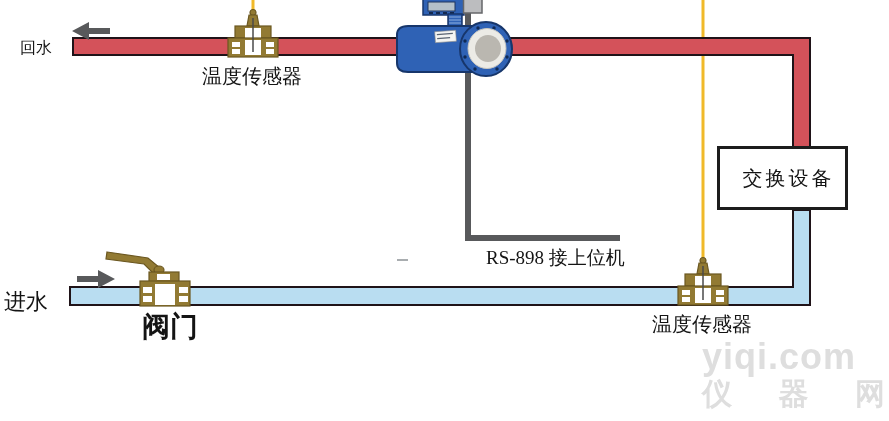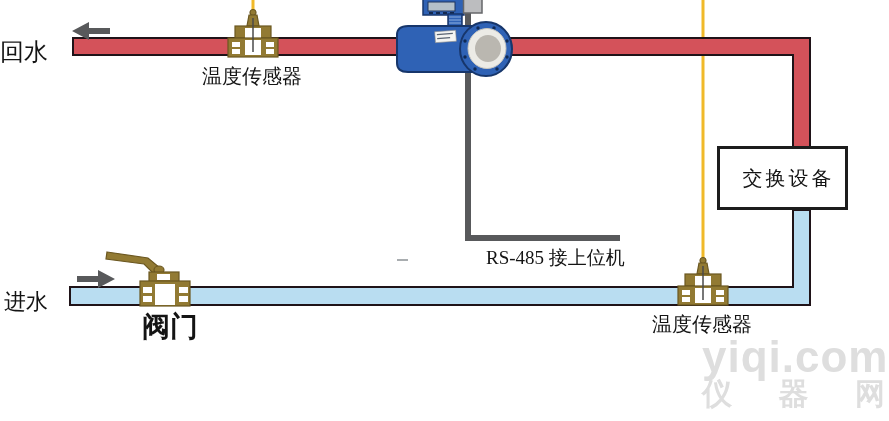--- a/index.html
+++ b/index.html
@@ -7,38 +7,38 @@
     --wire-yellow:#f0b929; --cable-gray:#58595b; --brass:#927a33; --brass-dark:#6b5720;
     --meter-blue:#2f62b5; --meter-outline:#17366b; --arrow-gray:#58595b; --watermark:#dedede;
   }
   html,body{margin:0;padding:0;background:#fff;}
   #canvas{
     position:relative; width:889px; height:421px; background:#fff;
     overflow:hidden; font-family:"Liberation Serif","DejaVu Serif",serif;
   }
   #scene{position:absolute; left:0; top:0;}
   .label{position:absolute; color:#141414; white-space:nowrap; line-height:1.1;}
-  .lbl-return{left:0; top:39px; font-size:24px;}
+  .lbl-return{left:20px; top:39px; font-size:16px;}
   .lbl-inlet{left:4px; top:290px; font-size:22px;}
   .lbl-temp-top{left:202px; top:65px; font-size:20px;}
   .lbl-temp-bottom{left:652px; top:313px; font-size:20px;}
   .lbl-rs485{left:486px; top:248px; font-size:19px;}
   .lbl-valve{left:142px; top:312px; font-size:28px; font-weight:bold;}
   .exchange-box{
     position:absolute; left:717px; top:146px; width:131px; height:64px;
     box-sizing:border-box; border:3px solid #1d1d1d; background:#ffffff;
     display:flex; align-items:center; justify-content:center;
     font-size:20px; letter-spacing:3px; color:#141414; padding-left:12px;
   }
   .watermark{
     position:absolute; left:702px; top:336px; width:183px;
     color:var(--watermark); font-family:"Liberation Sans","DejaVu Sans",sans-serif;
     font-weight:bold; pointer-events:none;
   }
-  .watermark .wm1{font-size:44px; line-height:42px; letter-spacing:1px;}
+  .watermark .wm1{font-size:36px; line-height:42px; letter-spacing:1px;}
   .watermark .wm2{display:flex; justify-content:space-between; font-size:30px; line-height:32px;}
 </style>
 </head>
 <body>
 
 <div id="canvas">
 
   <svg id="scene" width="889" height="421" viewBox="0 0 889 421">
 
     <defs>
@@ -120,21 +120,21 @@
   </svg>
 
   <div class="exchange-box">
     <span>交换设备</span>
   </div>
 
   <div class="label lbl-return">回水</div>
   <div class="label lbl-inlet">进水</div>
   <div class="label lbl-temp-top">温度传感器</div>
   <div class="label lbl-temp-bottom">温度传感器</div>
-  <div class="label lbl-rs485">RS-485 接上位机</div>
+  <div class="label lbl-rs485">RS-898 接上位机</div>
   <div class="label lbl-valve">阀门</div>
 
   <div class="watermark">
     <div class="wm1">yiqi.com</div>
     <div class="wm2">
       <span>仪</span>
       <span>器</span>
       <span>网</span>
     </div>
   </div>

